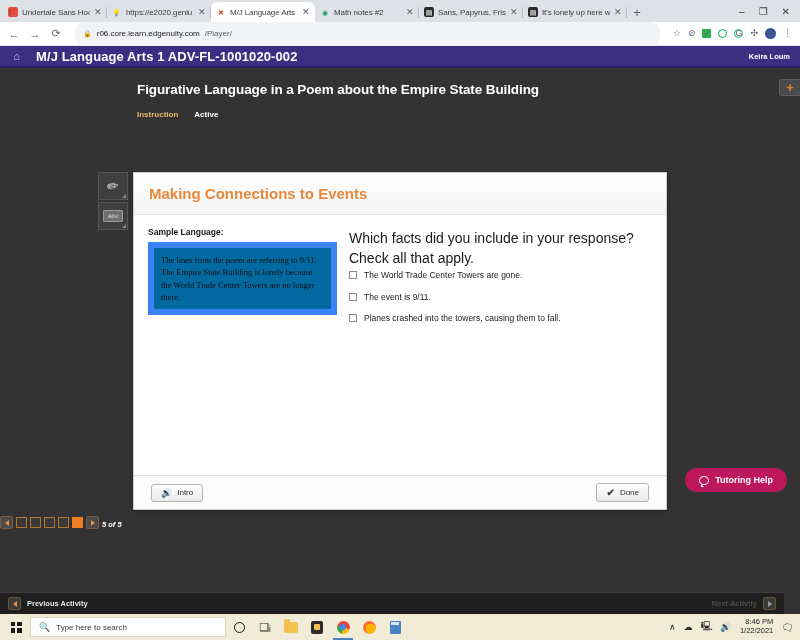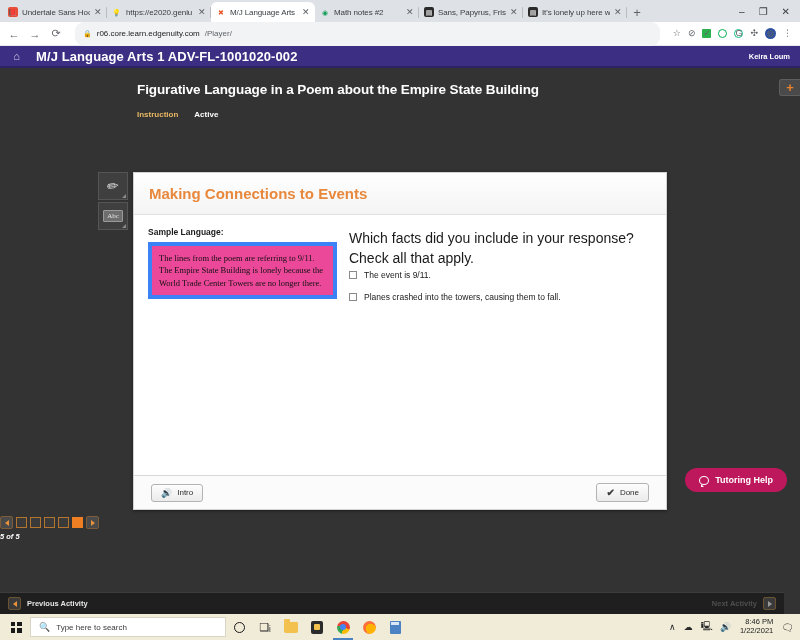--- a/index.html
+++ b/index.html
@@ -131,21 +131,21 @@
     border-bottom: 1px solid #e2e2e2; display: flex; align-items: center;
     padding-left: 15px;
   }
   .card-title { color: #e8883c; font-size: 15px; font-weight: bold; }
   .card-body { display: flex; padding: 12px 14px 0 14px; gap: 12px; }
   .col-left { width: 258px; }
   .col-right { flex: 1 1 auto; padding-top: 2px; }
 
   .sample-label { font-size: 8.5px; font-weight: bold; color: #1a1a1a; margin-bottom: 5px; }
   .sample-box {
-    background: #ec4899; border: 4px solid #3b82f6; padding: 6px 7px;
+    background: #0369a1; border: 6px solid #3b82f6; padding: 6px 7px;
     font-family: "Liberation Serif", serif; font-size: 8.5px;
     line-height: 1.45; color: #111;
   }
 
   .question { font-size: 14px; color: #1a1a1a; line-height: 1.4; margin-bottom: 2px; }
   .choice { display: flex; gap: 7px; margin-bottom: 10px; align-items: flex-start; }
   .cbox {
     width: 8px; height: 8px; border: 1px solid #8a8a8a; background: #fff;
     flex: 0 0 8px; margin-top: 1px;
   }
@@ -162,21 +162,21 @@
     background: linear-gradient(#fdfdfd, #ebebeb);
     border: 1px solid #b3b3b3; border-radius: 3px;
     padding: 3px 9px; font-size: 8px; color: #2d2d2d;
   }
   .spk-glyph { font-size: 9px; color: #4a4a4a; }
   .chk-glyph { font-size: 10px; color: #3d3d3d; font-weight: bold; }
 
   
   .pager {
     position: absolute; left: 0; right: 0; top: 470px;
-    display: flex; flex-direction: column; align-items: flex-start; gap: 3px;
+    display: flex; align-items: flex-end; gap: 3px;
   }
   .pager-row { display: flex; align-items: center; gap: 3px; }
   .pg-arrow {
     width: 13px; height: 13px; background: #4a4a4a; border: 1px solid #7c5c3a;
     border-radius: 2px; display: flex; align-items: center; justify-content: center;
   }
   .pg-arrow i {
     width: 0; height: 0; border-top: 3px solid transparent;
     border-bottom: 3px solid transparent; display: block;
   }
@@ -407,20 +407,24 @@
 
       <div class="card-body">
         <div class="col-left">
           <div class="sample-label">Sample Language:</div>
           <div class="sample-box">The lines from the poem are referring to 9/11. The Empire State Building is lonely because the World Trade Center Towers are no longer there.</div>
         </div>
 
         <div class="col-right">
           <div class="question">Which facts did you include in your response? Check all that apply.</div>
 
+          <div class="choice">
+            <span class="cbox"></span>
+            <span class="choice-label">The World Trade Center Towers are gone.</span>
+          </div>
 
           <div class="choice">
             <span class="cbox"></span>
             <span class="choice-label">The event is 9/11.</span>
           </div>
 
           <div class="choice">
             <span class="cbox"></span>
             <span class="choice-label">Planes crashed into the towers, causing them to fall.</span>
           </div>

